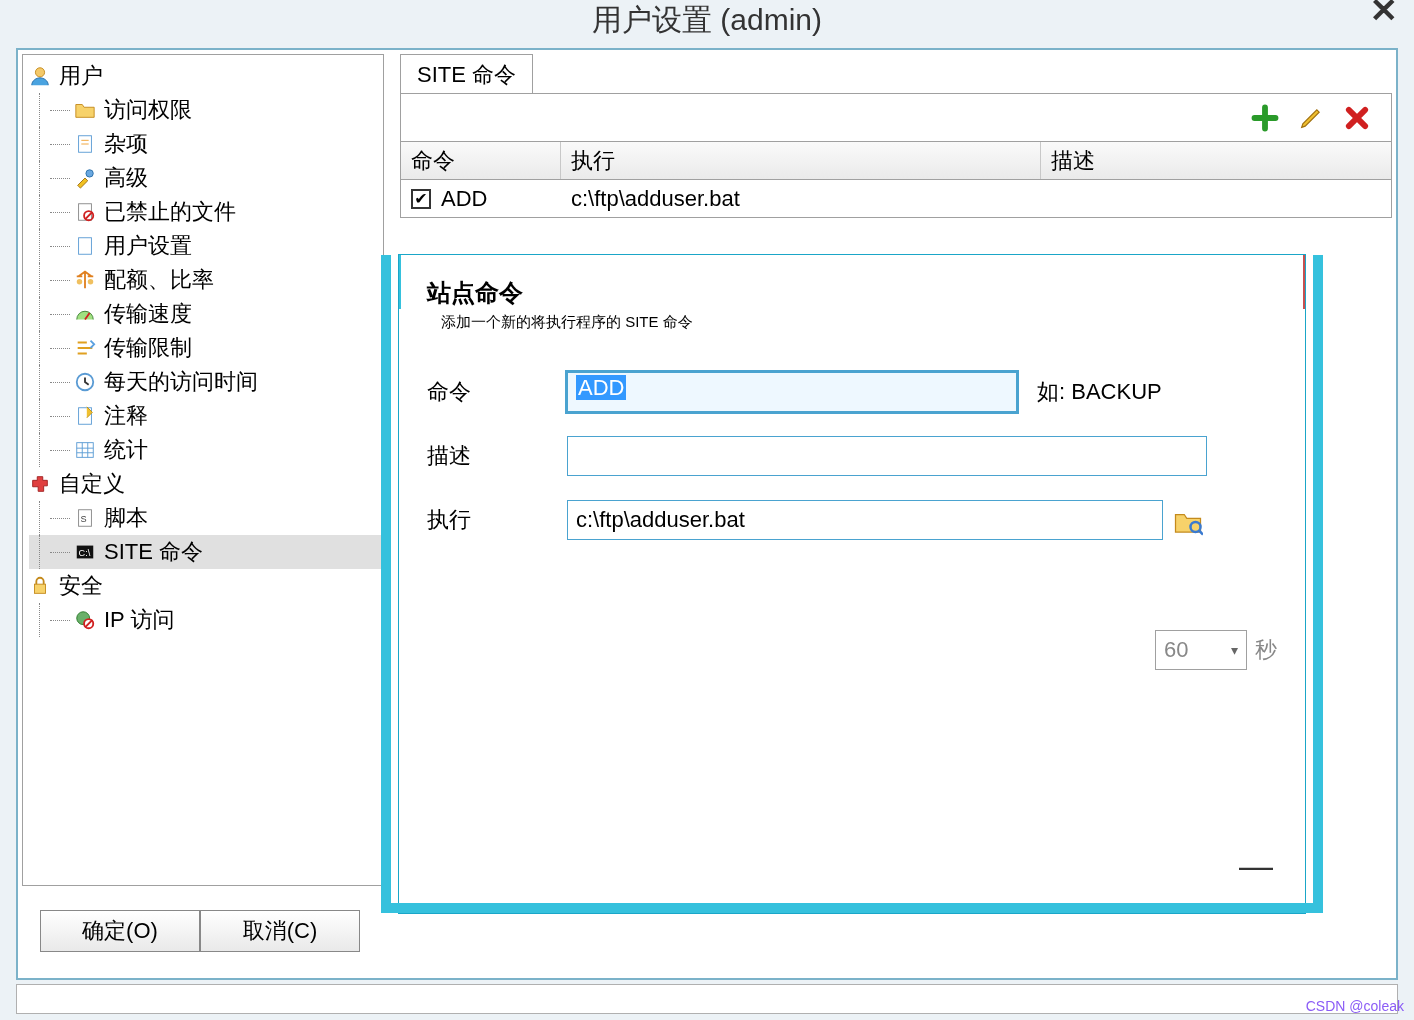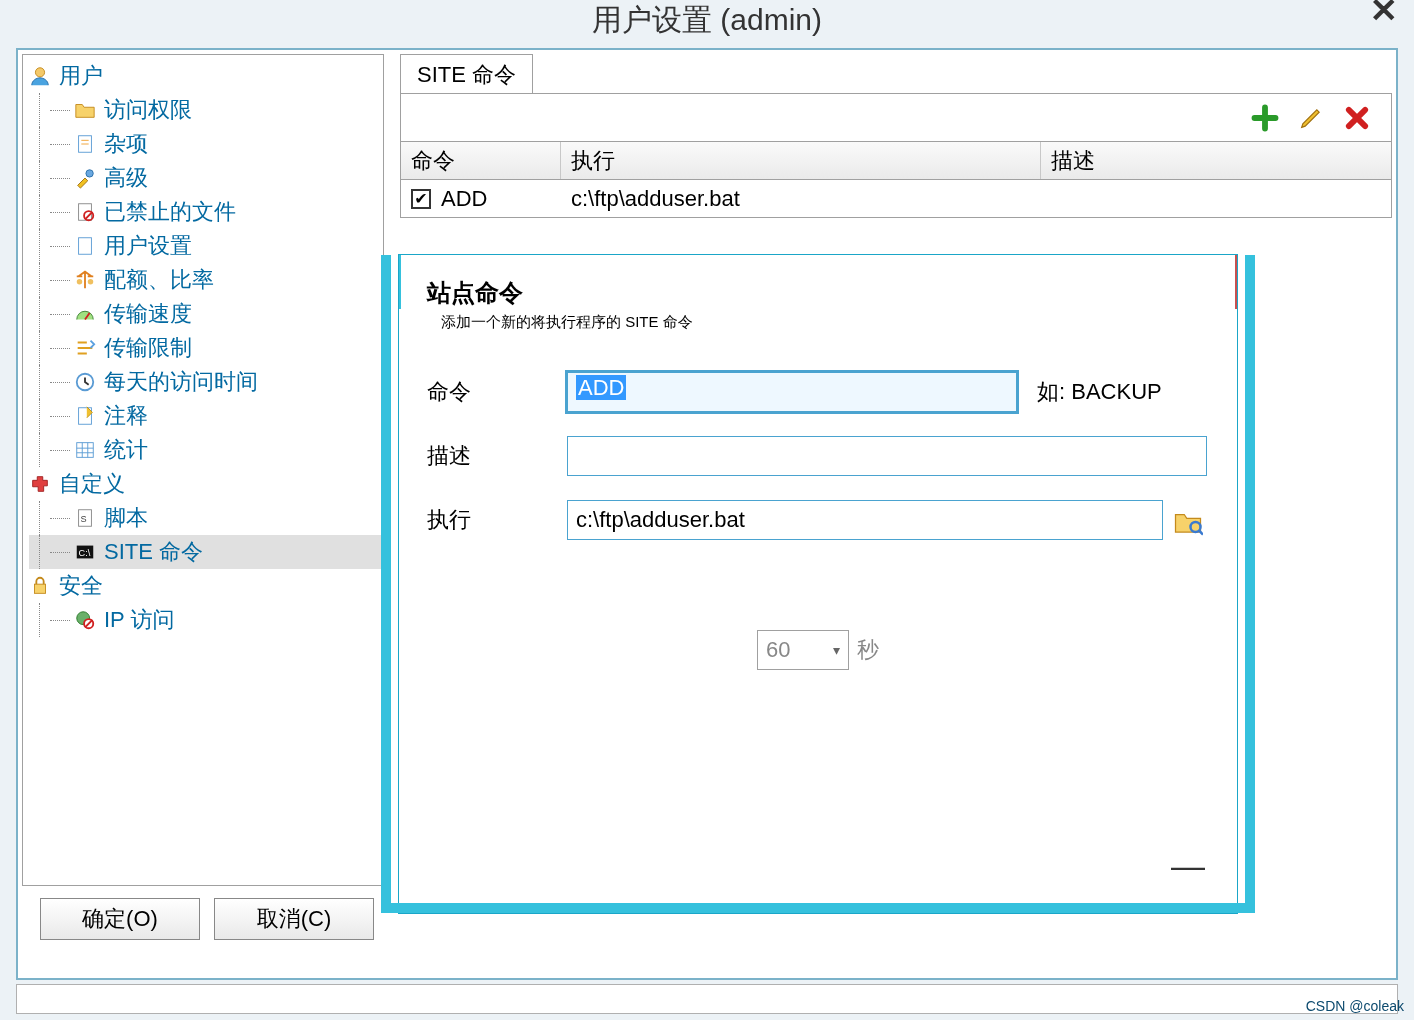--- a/index.html
+++ b/index.html
@@ -2,61 +2,61 @@
 <html><head>
 <meta charset="utf-8">
 <style>
 * { box-sizing: border-box; font-family: "Microsoft YaHei", "Segoe UI", Tahoma, sans-serif; }
 body { margin: 0; background: #ecf2f6; width: 1414px; height: 1020px; position: relative; overflow: hidden; }
 .window-title { text-align: center; font-size: 30px; color: #333; padding: 0 0 12px; position: relative; }
 .close-x-top { position: absolute; right: 16px; top: -10px; font-size: 34px; font-weight: bold; cursor: pointer; }
 .main-frame { position: absolute; left: 16px; top: 48px; right: 16px; bottom: 40px; border: 2px solid #7bb2c9; background: #fff; }
 .main-inner { position: absolute; left: 4px; top: 4px; right: 4px; bottom: 4px; }
 .left-panel { position: absolute; left: 0; top: 0; width: 362px; bottom: 88px; border: 1px solid #a0a0a0; background: #fff; overflow: hidden; }
-.tree { font-size: 22px; line-height: 34px; padding: 4px 0 0 6px; color: #0369a1; }
+.tree { font-size: 22px; line-height: 34px; padding: 4px 0 0 6px; color: #000000; }
 .tree-row { display: flex; align-items: center; height: 34px; white-space: nowrap; cursor: default; }
 .tree-row.selected { background: #e0e0e0; }
 .tree-row .conn { display: inline-block; width: 20px; border-bottom: 1px dotted #888; margin-right: 4px; }
 .tree-row .vbar { display: inline-block; width: 0; border-left: 1px dotted #888; height: 34px; margin-left: 10px; margin-right: 10px; }
 .ico { display: inline-block; width: 22px; height: 22px; margin-right: 8px; vertical-align: middle; flex: 0 0 22px; }
 .txt { vertical-align: middle; }
-.button-row { position: absolute; left: 0; bottom: 34px; width: 362px; display: flex; gap: 14px; padding-left: 18px; }
+.button-row { position: absolute; left: 0; bottom: 22px; width: 362px; display: flex; padding-left: 18px; }
 .btn { width: 160px; height: 42px; background: linear-gradient(#fff,#e9e9e9); border: 1px solid #888; font-size: 22px; cursor: pointer; }
 .right-panel { position: absolute; left: 378px; top: 0; right: 0; bottom: 0; }
 .tab-strip { height: 40px; position: relative; }
 .tab { position: absolute; left: 0; top: 0; height: 40px; padding: 4px 16px; border: 1px solid #a0a0a0; border-bottom: none; background: #fff; font-size: 22px; display: flex; align-items: center; }
 .tab-underline { position: absolute; left: 0; right: 0; bottom: 0; height: 1px; background: #a0a0a0; }
 .toolbar { height: 48px; display: flex; justify-content: flex-end; align-items: center; gap: 18px; padding-right: 20px; border: 1px solid #a0a0a0; border-top: none; background: #fff; }
 .tb-ico { width: 28px; height: 28px; cursor: pointer; }
 .grid-head { display: flex; height: 38px; border: 1px solid #a0a0a0; border-top: none; background: linear-gradient(#fafafa,#eaeaea); font-size: 22px; }
 .gh-cell { border-right: 1px solid #c8c8c8; padding: 4px 10px; display: flex; align-items: center; }
 .gh-cell:last-child { border-right: none; }
 .grid-row { display: flex; height: 38px; border: 1px solid #a0a0a0; border-top: none; font-size: 22px; background: #fff; }
 .gr-cell { padding: 4px 10px; display: flex; align-items: center; }
 .chk { width: 20px; height: 20px; border: 2px solid #333; margin-right: 10px; display: inline-flex; align-items: center; justify-content: center; font-size: 16px; }
-.dialog { position: absolute; left: 398px; top: 254px; width: 840px; height: 660px; border: 1px solid #1aa6c8; background: #fff; box-shadow: 0 0 0 0; }
+.dialog { position: absolute; left: 398px; top: 254px; width: 908px; height: 660px; border: 1px solid #1aa6c8; background: #fff; box-shadow: 0 0 0 0; }
 .dlg-titlebar { height: 54px; background: #35c1dd; display: flex; align-items: center; position: relative; }
 .dlg-title { flex: 1; text-align: center; font-size: 28px; color: #000; }
 .dlg-close { width: 82px; height: 54px; background: #c85050; color: #000; display: flex; align-items: center; justify-content: center; font-size: 34px; font-weight: bold; cursor: pointer; }
 .dlg-body-inner { border-left: 10px solid #35c1dd; border-right: 10px solid #35c1dd; border-bottom: 10px solid #35c1dd; position: absolute; left: -18px; right: -18px; top: 0; bottom: 0; }
 .dlg-content { position: absolute; left: 10px; right: 10px; top: 0; bottom: 0; padding: 16px 26px; background: #fff; }
 .dlg-h { font-size: 24px; font-weight: bold; margin: 6px 0 4px; }
 .dlg-sub { font-size: 15px; margin: 0 0 40px 14px; }
 .frow { display: flex; align-items: center; margin-bottom: 24px; font-size: 22px; }
 .flabel { width: 140px; }
 .finput { height: 40px; border: 1px solid #4aa3d0; padding: 2px 8px; font-size: 22px; }
 .finput.focused { outline: 2px solid #4aa3d0; background: #eef8ff; }
 .seltxt { background: #3399ff; color: #fff; padding: 0 2px; }
 .hint { margin-left: 20px; }
 .browse-ico { width: 30px; height: 26px; margin-left: 10px; cursor: pointer; }
 .combo { width: 92px; height: 40px; border: 1px solid #a0a0a0; display: inline-flex; align-items: center; padding: 0 8px; color: #888; font-size: 22px; justify-content: space-between; }
 .combo .arrow { font-size: 14px; color: #666; }
 .unit { margin-left: 8px; color: #888; font-size: 22px; }
 .minus { position: absolute; right: 30px; bottom: 18px; font-size: 34px; color: #333; cursor: pointer; }
-.watermark { position: absolute; right: 10px; bottom: 6px; font-size: 14px; color: #0c4a6e; }
+.watermark { position: absolute; right: 10px; bottom: 6px; font-size: 14px; color: #8b5cf6; }
 .footer-bar { position: absolute; left: 16px; right: 16px; bottom: 6px; height: 30px; border: 1px solid #b0b0b0; background: #fff; }
 
 svg { display: block; }
 </style>
 </head>
 <body>
 
 <div class="window-title">
   <span>用户设置 (admin)</span>
   <span class="close-x-top">✕</span>
@@ -332,21 +332,21 @@
         <input class="finput" style="width: 596px;" value="c:\ftp\adduser.bat">
         <span class="browse-ico">
             <svg viewBox="0 0 24 24">
               <path d="M2 6h7l2 3h11v11H2z" fill="#f7d26a" stroke="#c48a1c"></path>
               <circle cx="18" cy="16" r="4" fill="none" stroke="#3a7ad0" stroke-width="2"></circle>
               <line x1="21" y1="19" x2="24" y2="22" stroke="#3a7ad0" stroke-width="2"></line>
             </svg>
           </span>
       </div>
 
-      <div class="frow" style="justify-content:center; margin-top:90px;">
+      <div class="frow" style="justify-content:flex-end; margin-top:90px;">
         <div class="combo">
           <span>60</span>
           <span class="arrow">▾</span>
         </div>
         <span class="unit">秒</span>
       </div>
 
       <div class="minus">—</div>
     </div>
   </div>

